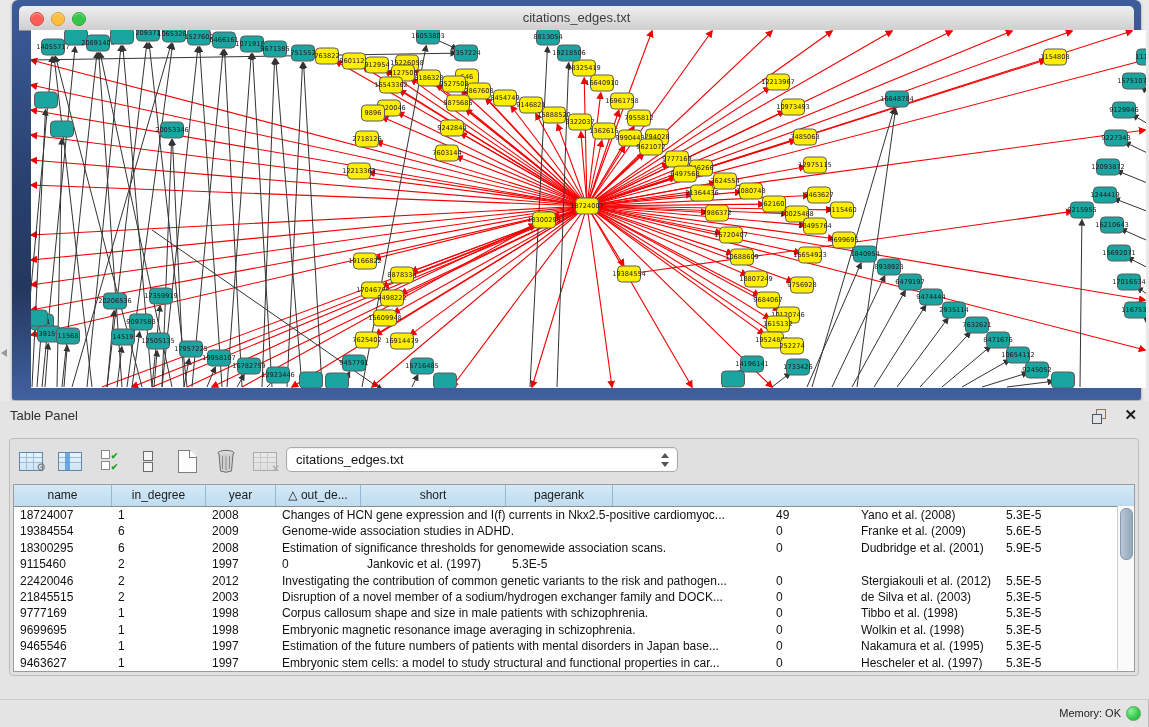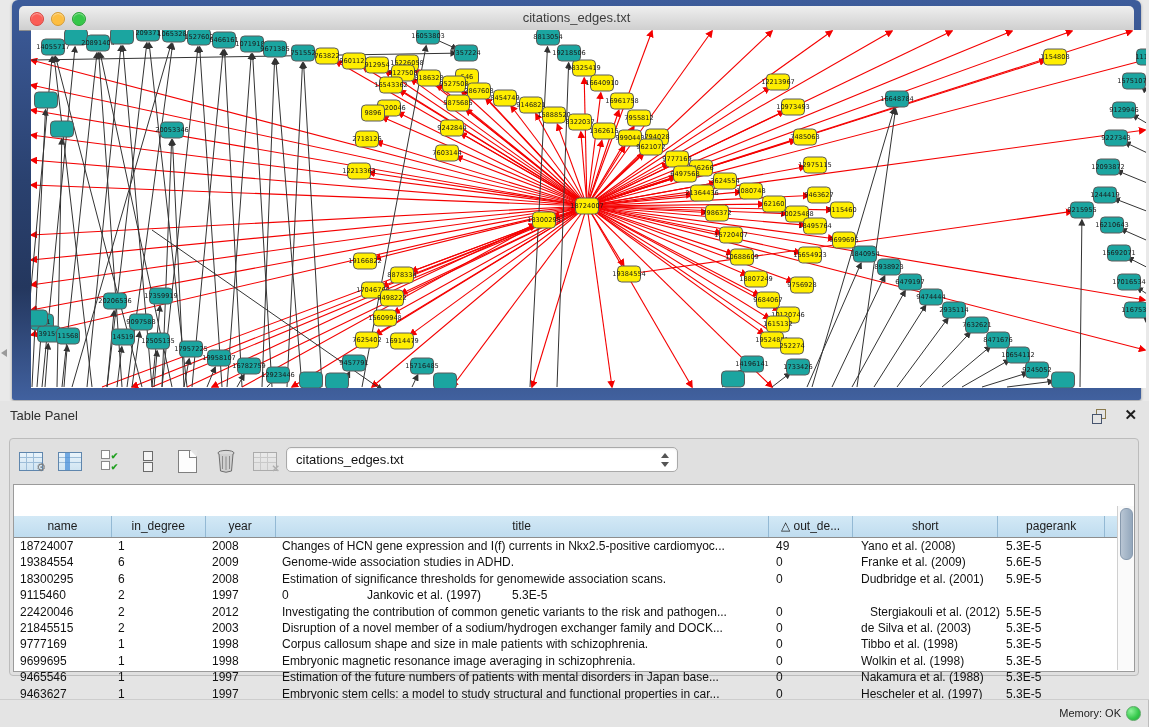--- a/index.html
+++ b/index.html
@@ -41,21 +41,21 @@
   .tp-toolbar{position:absolute;left:8px;top:6px;height:32px;display:flex;align-items:center;gap:13px;}
   .tbtn{width:26px;height:26px;display:flex;align-items:center;justify-content:center;cursor:pointer;}
   .combo{position:absolute;left:276px;top:8px;width:392px;height:25px;background:#fff;border:1px solid #a9a9a9;
     border-radius:5px;box-shadow:inset 0 1px 2px rgba(0,0,0,.08);font-size:13px;color:#111;
     line-height:24px;padding-left:9px;box-sizing:border-box;cursor:pointer;}
   .combo-arrows{position:absolute;right:8px;top:4px;width:9px;height:16px;}
   .combo-arrows .up{position:absolute;left:1px;top:1px;width:0;height:0;border-left:4px solid transparent;border-right:4px solid transparent;border-bottom:5px solid #555;}
   .combo-arrows .dn{position:absolute;left:1px;bottom:1px;width:0;height:0;border-left:4px solid transparent;border-right:4px solid transparent;border-top:5px solid #555;}
   
   .grid{position:absolute;left:3px;top:45px;width:1122px;height:188px;background:#fff;border:1px solid #9b9b9b;box-sizing:border-box;font-size:12px;}
-  .grid-header{display:flex;height:21px;background:linear-gradient(#d3e9f6,#bfdcef);border-bottom:1px solid #8d8d8d;margin-top:31px;}
+  .grid-header{display:flex;height:21px;background:linear-gradient(#d3e9f6,#bfdcef);border-bottom:1px solid #8d8d8d;}
   .gh-cell{border-right:1px solid #93b9d4;box-sizing:border-box;text-align:center;line-height:20px;color:#1c1c1c;
     overflow:hidden;white-space:nowrap;cursor:pointer;}
   .gh-cell:last-child{border-right:none;}
   .grid-body{position:relative;height:164px;overflow:hidden;}
   .grid-row{display:flex;height:16.4px;line-height:16px;color:#111;}
   .gr-cell{box-sizing:border-box;padding-left:6px;overflow:hidden;white-space:nowrap;text-overflow:ellipsis;}
   .vscroll{position:absolute;right:0;top:21px;width:16px;height:164px;background:#fafafa;border-left:1px solid #cfcfcf;}
   .vthumb{position:absolute;left:2px;top:2px;width:11px;height:50px;border-radius:6px;
     background:linear-gradient(90deg,#b9c6d4,#93a7bc);border:1px solid #8799ad;cursor:pointer;}
   
@@ -849,21 +849,20 @@
             <span class="up"></span>
             <span class="dn"></span>
           </span>
       </div>
 
       <div class="grid">
         <div class="grid-header" id="grid-header">
             <div class="gh-cell" style="width: 98px;">name</div>
             <div class="gh-cell" style="width: 94px;">in_degree</div>
             <div class="gh-cell" style="width: 70px;">year</div>
-            <div class="gh-cell" style="width: 494px;">title</div>
             <div class="gh-cell" style="width: 85px;">△ out_de...</div>
             <div class="gh-cell" style="width: 145px;">short</div>
             <div class="gh-cell" style="width: 107px;">pagerank</div>
             <div class="gh-cell" style="width: 29px;"></div>
           </div>
         <div class="grid-body" id="grid-body">
             <div class="grid-row">
               <div class="gr-cell" style="width: 98px;">18724007</div>
               <div class="gr-cell" style="width: 94px;">1</div>
               <div class="gr-cell" style="width: 70px;">2008</div>
@@ -897,21 +896,21 @@
               <div class="gr-cell" style="width: 85px;">0</div>
               <div class="gr-cell" style="width: 145px;">Jankovic et al. (1997)</div>
               <div class="gr-cell" style="width: 107px;">5.3E-5</div>
             </div>
             <div class="grid-row">
               <div class="gr-cell" style="width: 98px;">22420046</div>
               <div class="gr-cell" style="width: 94px;">2</div>
               <div class="gr-cell" style="width: 70px;">2012</div>
               <div class="gr-cell" style="width: 494px;">Investigating the contribution of common genetic variants to the risk and pathogen...</div>
               <div class="gr-cell" style="width: 85px;">0</div>
-              <div class="gr-cell" style="width: 145px; text-align: right;">Stergiakouli et al. (2012)</div>
+              <div class="gr-cell" style="width: 145px;">Stergiakouli et al. (2012)</div>
               <div class="gr-cell" style="width: 107px;">5.5E-5</div>
             </div>
             <div class="grid-row">
               <div class="gr-cell" style="width: 98px;">21845515</div>
               <div class="gr-cell" style="width: 94px;">2</div>
               <div class="gr-cell" style="width: 70px;">2003</div>
               <div class="gr-cell" style="width: 494px;">Disruption of a novel member of a sodium/hydrogen exchanger family and DOCK...</div>
               <div class="gr-cell" style="width: 85px;">0</div>
               <div class="gr-cell" style="width: 145px;">de Silva et al. (2003)</div>
               <div class="gr-cell" style="width: 107px;">5.3E-5</div>
@@ -933,21 +932,21 @@
               <div class="gr-cell" style="width: 85px;">0</div>
               <div class="gr-cell" style="width: 145px;">Wolkin et al. (1998)</div>
               <div class="gr-cell" style="width: 107px;">5.3E-5</div>
             </div>
             <div class="grid-row">
               <div class="gr-cell" style="width: 98px;">9465546</div>
               <div class="gr-cell" style="width: 94px;">1</div>
               <div class="gr-cell" style="width: 70px;">1997</div>
               <div class="gr-cell" style="width: 494px;">Estimation of the future numbers of patients with mental disorders in Japan base...</div>
               <div class="gr-cell" style="width: 85px;">0</div>
-              <div class="gr-cell" style="width: 145px;">Nakamura et al. (1988)</div>
+              <div class="gr-cell" style="width: 145px;">Nakamura et al. (1995)</div>
               <div class="gr-cell" style="width: 107px;">5.3E-5</div>
             </div>
             <div class="grid-row">
               <div class="gr-cell" style="width: 98px;">9463627</div>
               <div class="gr-cell" style="width: 94px;">1</div>
               <div class="gr-cell" style="width: 70px;">1997</div>
               <div class="gr-cell" style="width: 494px;">Embryonic stem cells: a model to study structural and functional properties in car...</div>
               <div class="gr-cell" style="width: 85px;">0</div>
               <div class="gr-cell" style="width: 145px;">Hescheler et al. (1997)</div>
               <div class="gr-cell" style="width: 107px;">5.3E-5</div>

